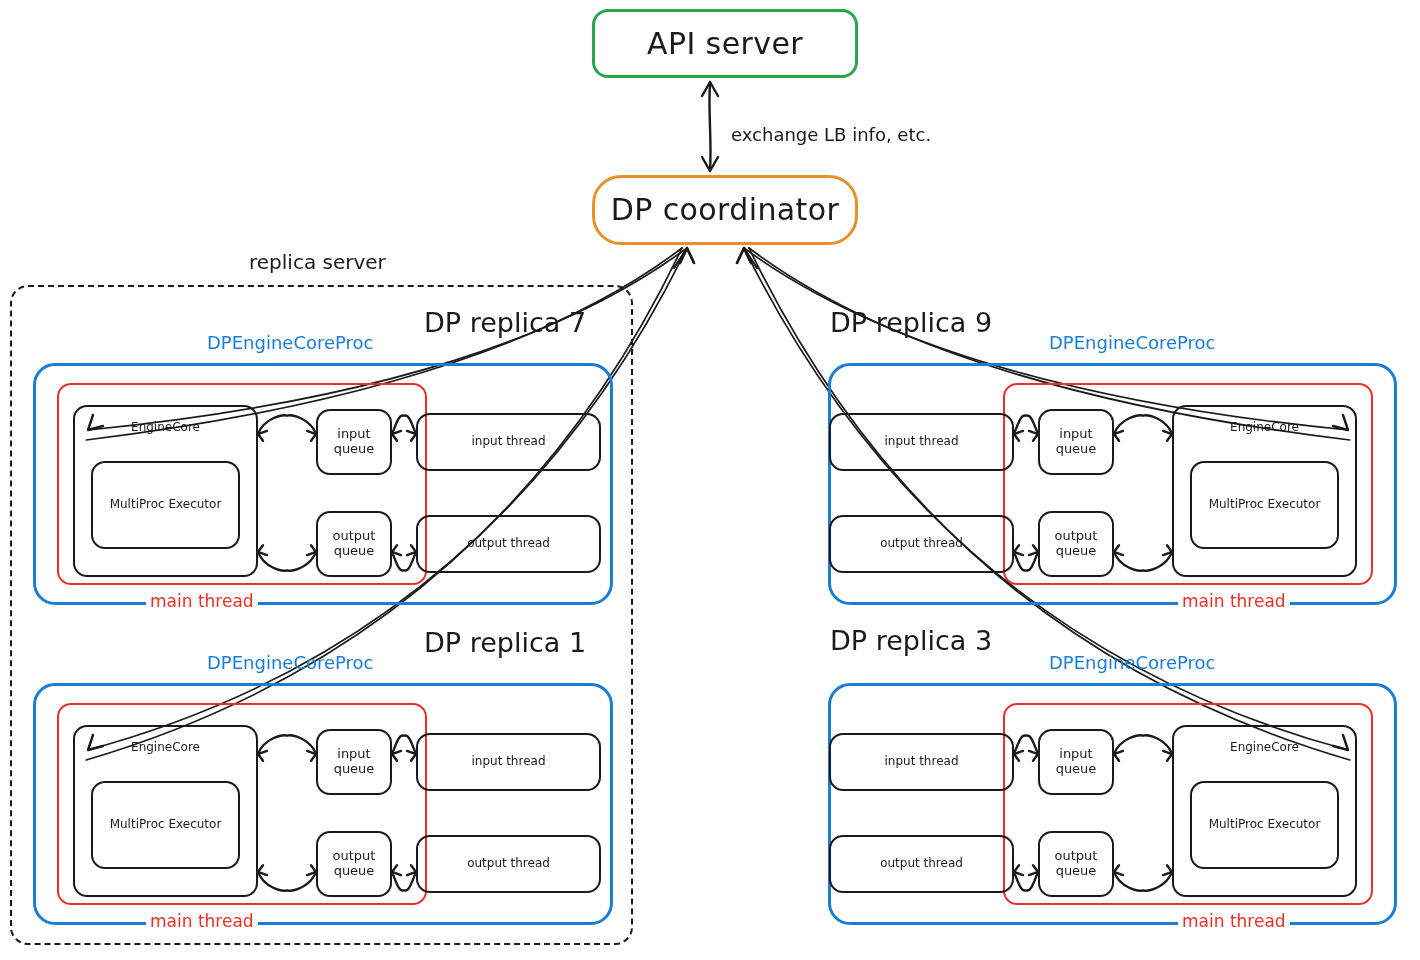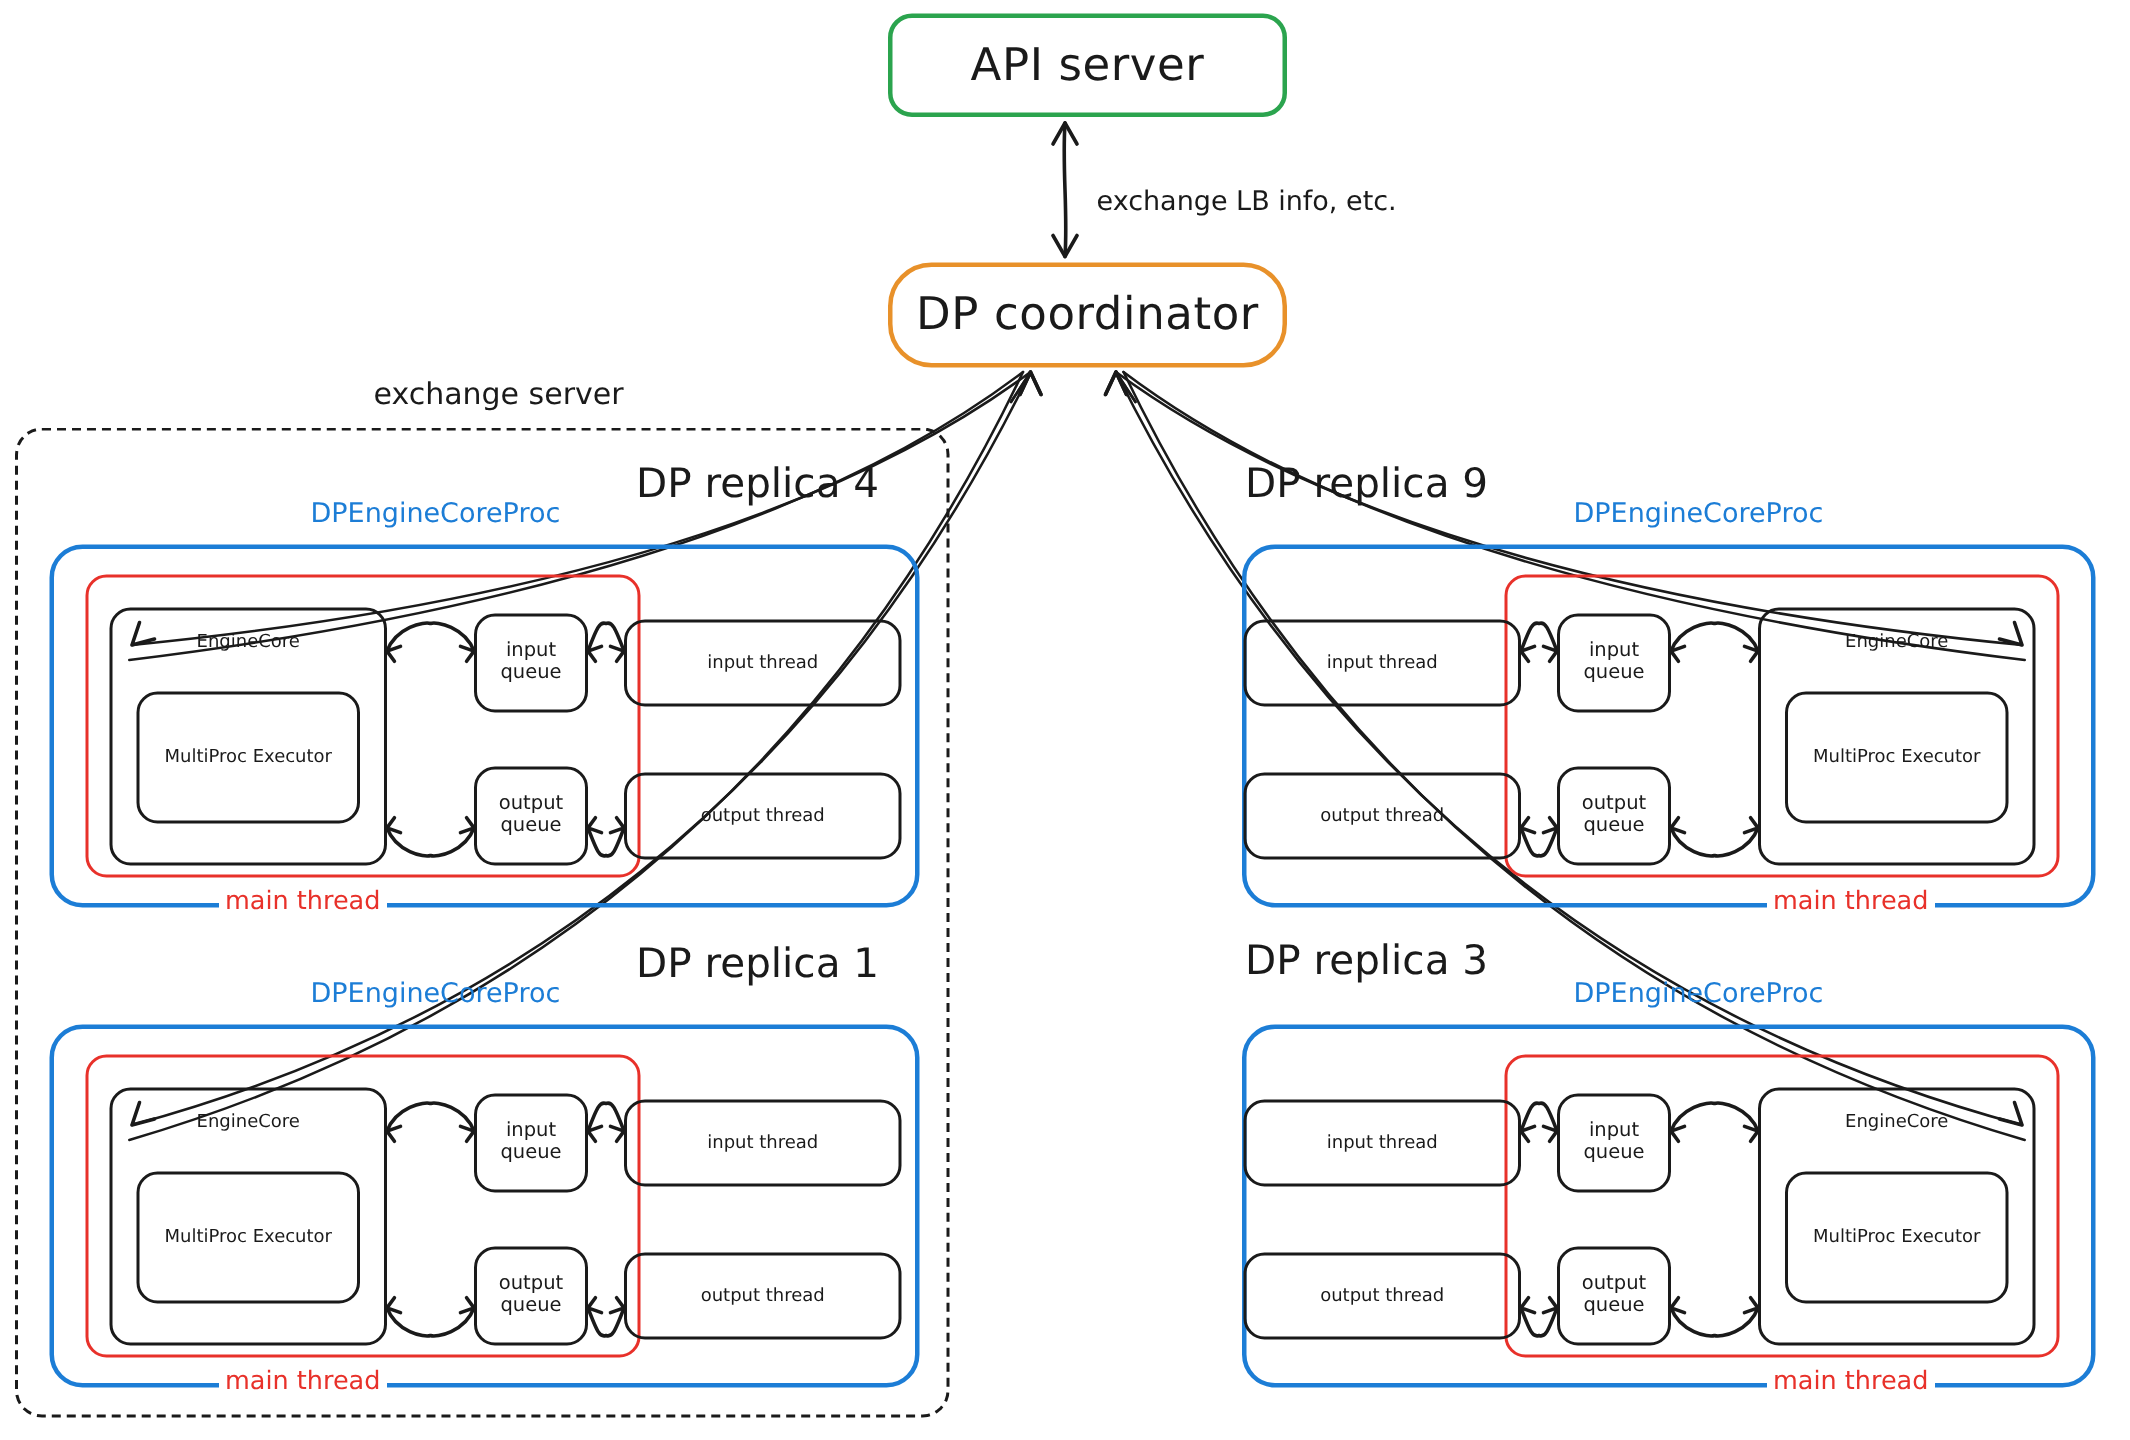--- a/index.html
+++ b/index.html
@@ -193,21 +193,21 @@
   <div class="box box-orange t-title" style="left:592px;top:175px;width:266px;height:70px;">
     <span>DP coordinator</span>
   </div>
 
   <div class="label lbl-edge" style="left:731px;top:124px;">
     <span>exchange LB info, etc.</span>
   </div>
 
   <div class="box box-dashed" style="left:10px;top:285px;width:623px;height:660px;"></div>
   <div class="label lbl-headless" style="left:249px;top:250px;">
-    <span>exchange server</span>
+    <span>replica server</span>
   </div>
 
   <div id="replicas">
       <div class="box box-blue" style="left:33px;top:363px;width:580px;height:242px;"></div>
       <div class="box box-red" style="left:57px;top:383px;width:370px;height:202px;"></div>
       <div class="box box-black" style="left:73px;top:405px;width:185px;height:172px;
      align-items:flex-start;justify-content:center;padding-top:10px;">
         <span class="t-node" style="margin-top:4px;">EngineCore</span>
       </div>
       <div class="box box-black t-node" style="left:91px;top:461px;width:149px;height:88px;">
@@ -222,21 +222,21 @@
         <span>output
 queue</span>
       </div>
       <div class="box box-black t-node" style="left:416px;top:413px;width:185px;height:58px;">
         <span>input thread</span>
       </div>
       <div class="box box-black t-node" style="left:416px;top:515px;width:185px;height:58px;">
         <span>output thread</span>
       </div>
       <div class="label lbl-replica" style="left:424px;top:307px;">
-        <span>DP replica 4</span>
+        <span>DP replica 7</span>
       </div>
       <div class="label lbl-proc" style="left:207px;top:332px;">
         <span>DPEngineCoreProc</span>
       </div>
       <div class="label lbl-main" style="left:146px;top:591px;">
         <span>main thread</span>
       </div>
       <div class="box box-blue" style="left:33px;top:683px;width:580px;height:242px;"></div>
       <div class="box box-red" style="left:57px;top:703px;width:370px;height:202px;"></div>
       <div class="box box-black" style="left:73px;top:725px;width:185px;height:172px;

